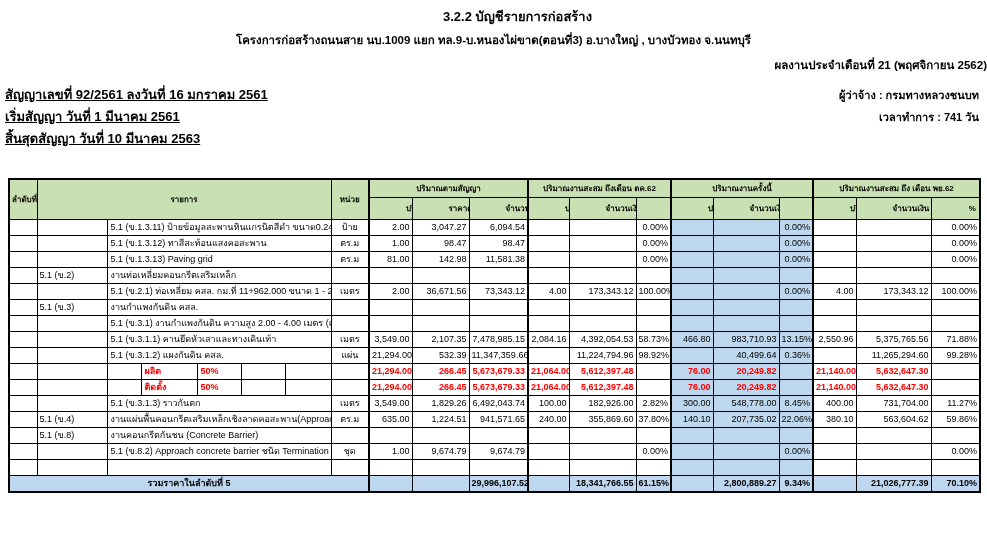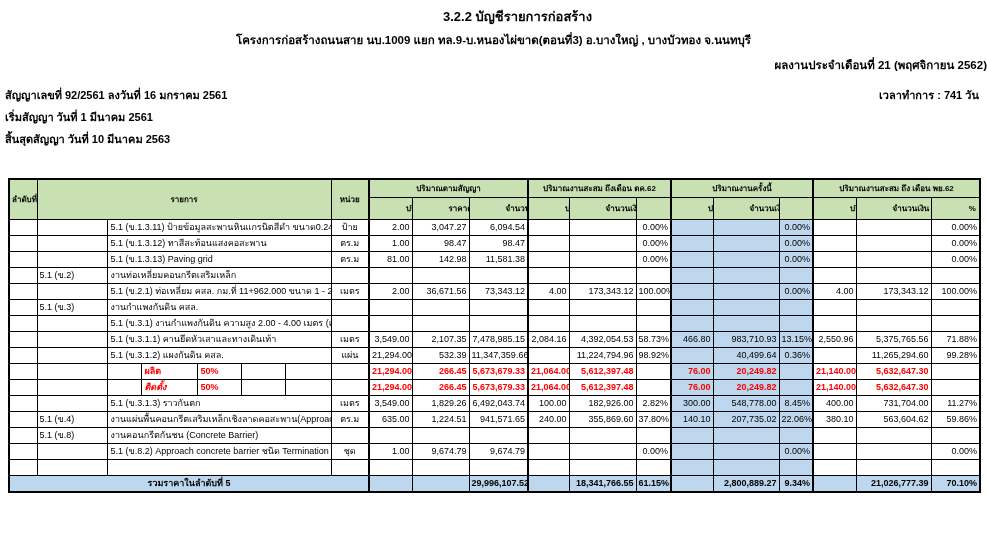--- a/index.html
+++ b/index.html
@@ -3,21 +3,21 @@
 <meta charset="utf-8">
 <style>
   html,body{margin:0;padding:0;}
   body{
     width:987px;height:556px;position:relative;background:#fff;color:#000;
     font-family:"Liberation Sans",sans-serif;
   }
   .page-title{position:absolute;top:6px;left:0;width:100%;text-align:center;font-size:13px;font-weight:bold;padding-left:24px;}
   .page-sub1{position:absolute;top:31px;left:0;width:100%;text-align:center;font-size:11.5px;font-weight:bold;}
   .page-sub2{position:absolute;top:56px;left:0;width:100%;text-align:right;font-size:11.5px;font-weight:bold;}
-  .info-left{position:absolute;left:5px;top:84px;font-size:11px;font-weight:bold;line-height:22px;}
+  .info-left{position:absolute;left:5px;top:84px;font-size:13px;font-weight:bold;line-height:22px;text-decoration:underline;}
   .info-right{position:absolute;right:8px;top:84px;font-size:11px;font-weight:bold;line-height:22px;text-align:right;}
 
   table.rpt{
     position:absolute;left:8px;top:178px;width:971px;
     border-collapse:collapse;table-layout:fixed;border:2px solid #000;
   }
   .rpt th,.rpt td{border:1px solid #000;padding:0 2px;overflow:hidden;white-space:nowrap;box-sizing:border-box;}
   .rpt thead th{background:var(--header-bg);font-size:8px;font-weight:bold;text-align:center;}
   .rpt thead tr:first-child th{height:18px;}
   .rpt thead tr:last-child th{height:22px;padding-left:36px;}
@@ -44,20 +44,21 @@
 <div class="page-sub1">โครงการก่อสร้างถนนสาย นบ.1009 แยก ทล.9-บ.หนองไผ่ขาด(ตอนที่3)  อ.บางใหญ่ , บางบัวทอง จ.นนทบุรี</div>
 <div class="page-sub2">ผลงานประจำเดือนที่ 21 (พฤศจิกายน 2562)</div>
 
 <div class="info-left">
   <div>สัญญาเลขที่ 92/2561 ลงวันที่ 16 มกราคม 2561</div>
   <div>เริ่มสัญญา  วันที่ 1 มีนาคม 2561</div>
   <div>สิ้นสุดสัญญา  วันที่ 10 มีนาคม 2563</div>
 </div>
 
 <div class="info-right">
+  <div>ผู้ว่าจ้าง : กรมทางหลวงชนบท</div>
   <div>เวลาทำการ : 741 วัน</div>
 </div>
 
 <table class="rpt">
   <colgroup>
     <col style="width:28px">
       <col style="width:294px">
       <col style="width:38px">
     <col style="width:43px">
       <col style="width:57px">
@@ -324,21 +325,21 @@
         <td class="n">5,632,647.30</td>
         <td class="n"></td>
       </tr>
       <tr class="red">
         <td class="c"></td>
         <td class="item">
           <div class="split">
             <div class="numcol"></div>
             <div class="minirow">
               <div class="mini" style="width: 34px;"></div>
-              <div class="mini" style="width: 56px; font-style: italic;">ติดตั้ง</div>
+              <div class="mini" style="width: 56px;">ติดตั้ง</div>
               <div class="mini" style="width: 44px;">50%</div>
               <div class="mini" style="width: 44px;"></div>
               <div class="mini grow"></div>
             </div>
           </div>
         </td>
         <td class="c"></td>
         <td class="n g">21,294.00</td>
         <td class="n">266.45</td>
         <td class="n">5,673,679.33</td>

